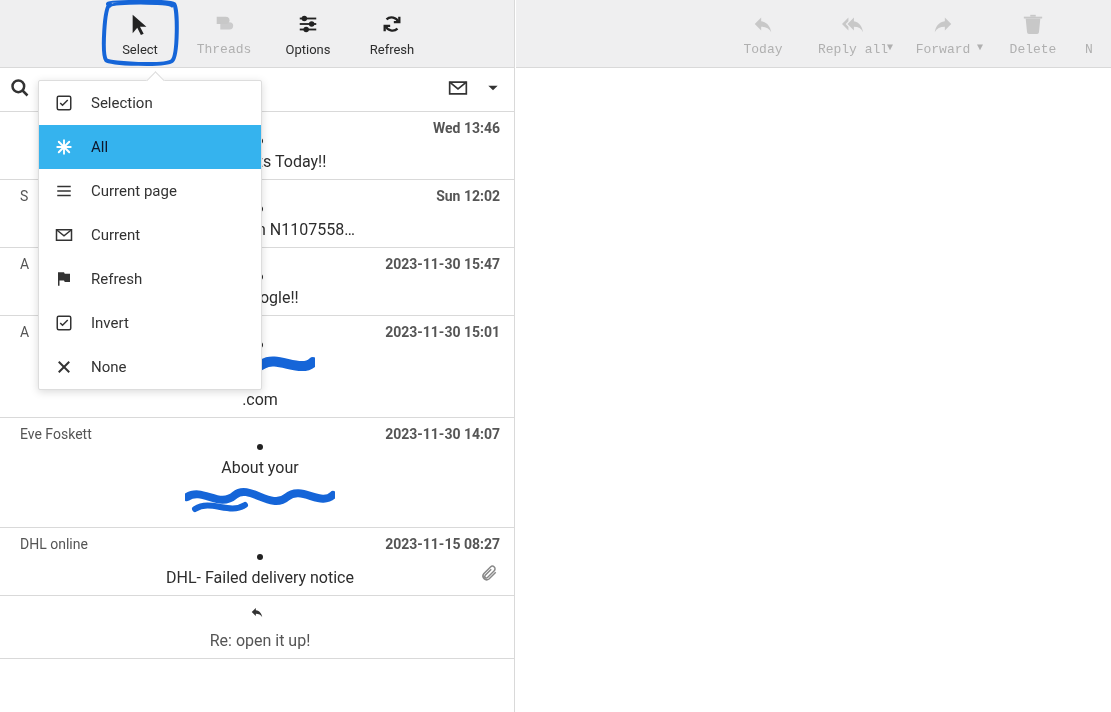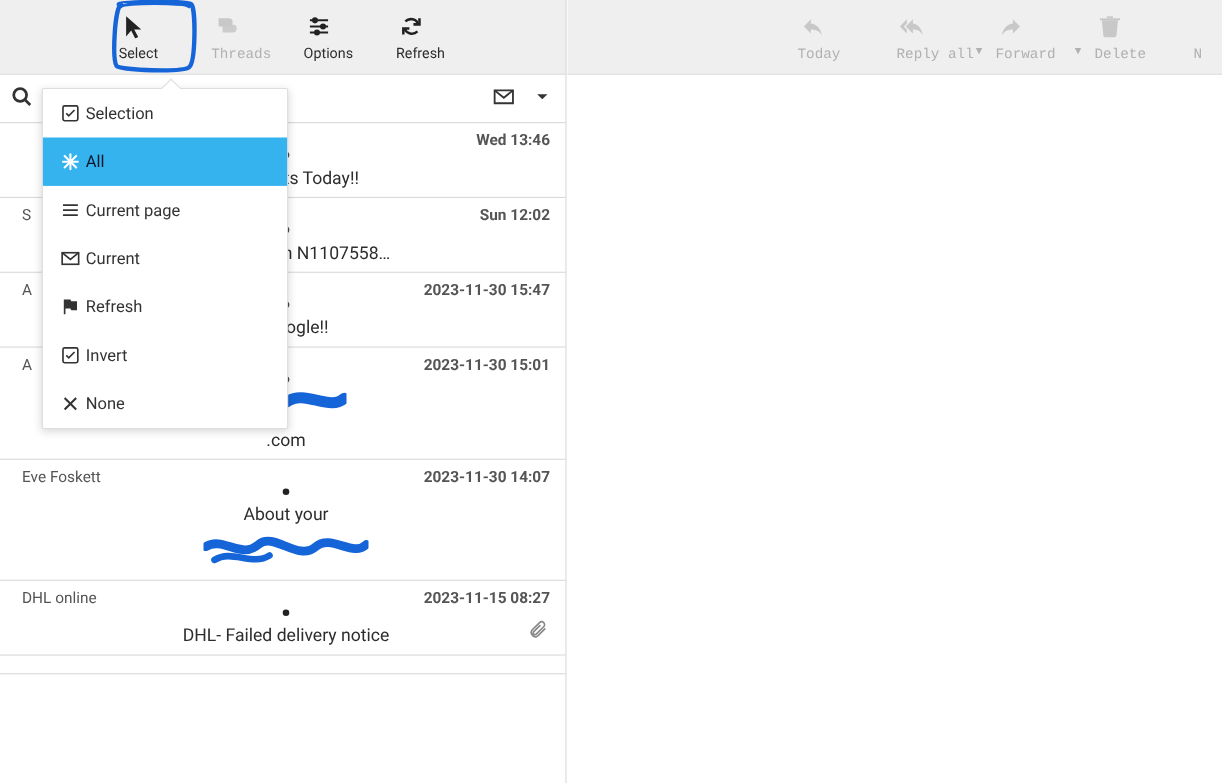--- a/index.html
+++ b/index.html
@@ -45,21 +45,21 @@
   .toolbar-right {
     left: 516px;
     right: 0;
     justify-content: flex-end;
     padding-right: 6px;
     gap: 14px;
   }
   .tool-btn {
     display: flex;
     flex-direction: column;
-    align-items: flex-start;
+    align-items: center;
     justify-content: center;
     width: 64px;
     height: 64px;
     font-size: 13px;
     color: var(--text-dark);
     cursor: pointer;
     position: relative;
   }
   .tool-btn.disabled { color: var(--text-vmuted); font-family: Liberation Mono, monospace; }
   .tool-btn .icon-slot {
@@ -169,21 +169,21 @@
     border: 1px solid #ddd;
     box-shadow: var(--dropdown-shadow);
     border-radius: 2px;
     z-index: 50;
   }
   .dropdown .dd-item {
     height: 44px;
     display: flex;
     align-items: center;
     padding: 0 16px;
-    gap: 5px;
+    gap: 18px;
     font-size: 15px;
     color: #333;
     cursor: pointer;
   }
   .dropdown .dd-item.active {
     background: var(--accent-blue);
     color: #0f172a;
   }
   .dropdown .dd-item svg { width: 18px; height: 18px; flex: 0 0 18px; }
 
@@ -403,20 +403,26 @@
         </div>
         <div class="subject-row">
           <span class="bullet"></span>
           <span class="subject">DHL- Failed delivery notice</span>
         </div>
         <span class="attach-badge"><svg width="18" height="18" viewBox="0 0 24 24" fill="none" stroke="#888" stroke-width="2">
             <path d="M21 11l-9 9a5 5 0 0 1-7-7l9-9a3.5 3.5 0 0 1 5 5l-9 9a2 2 0 0 1-3-3l8-8"></path>
           </svg></span>
       </div>
       <div class="msg reply">
+        <div class="subject-row">
+          <span class="reply-arrow"><svg width="16" height="14" viewBox="0 0 24 24" fill="#333">
+              <path d="M10 5L3 12l7 7v-4c5 0 9 2 11 6-1-6-4-11-11-12V5z"></path>
+            </svg></span>
+          <span class="subject">Re: open it up!</span>
+        </div>
       </div>
     </div>
 </div>
 
 <div class="content-pane"></div>
 
 <div class="dropdown">
   <div class="dd-item">
     <svg viewBox="0 0 24 24" fill="none" stroke="#333" stroke-width="2">
         <rect x="3" y="3" width="18" height="18" rx="2"></rect>

